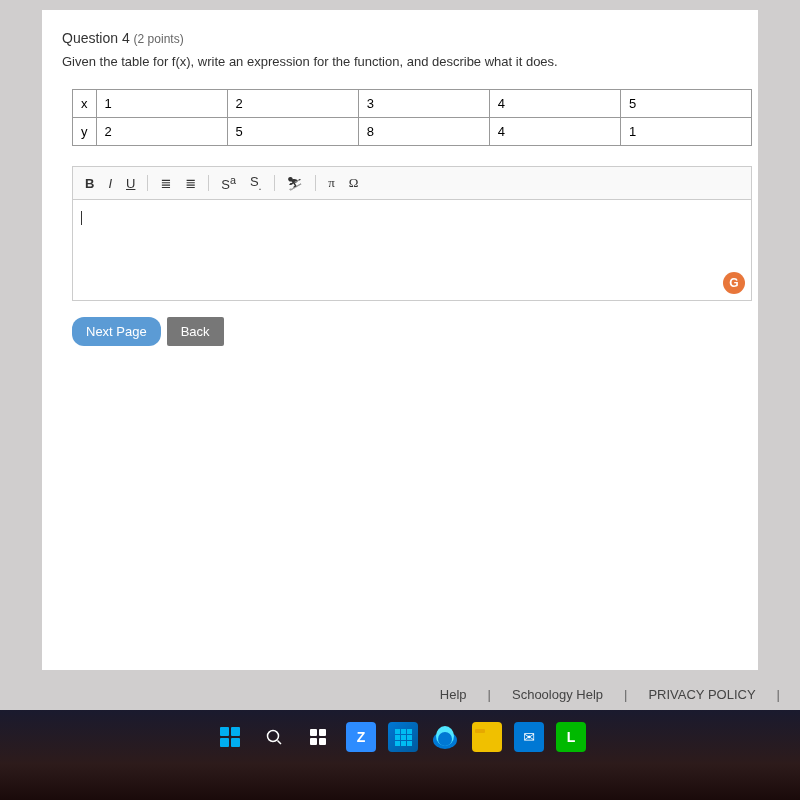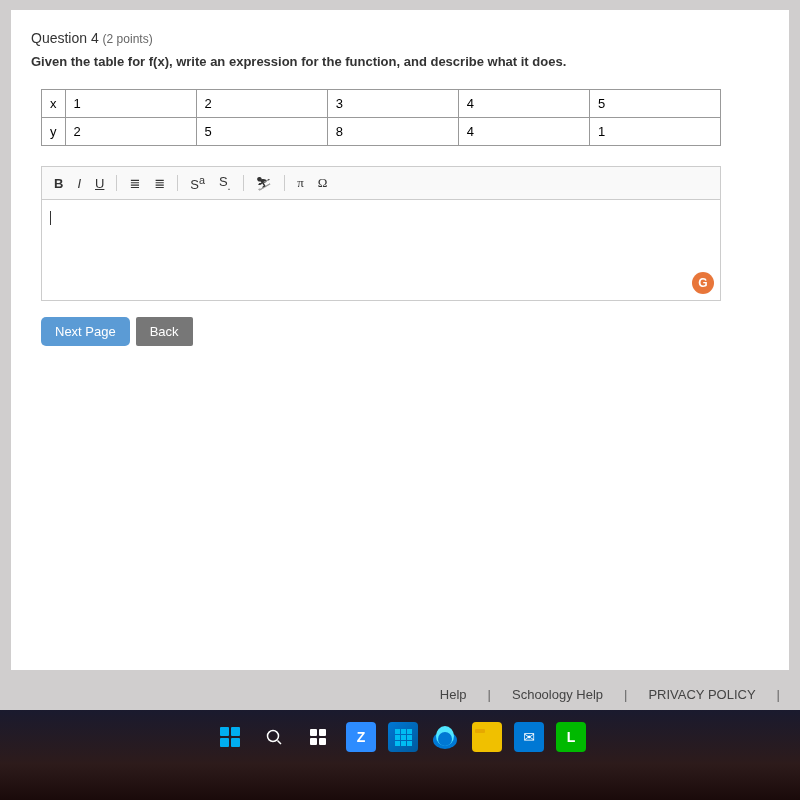--- a/index.html
+++ b/index.html
@@ -15,40 +15,39 @@
       height: 800px;
       overflow: hidden;
       position: relative;
     }
 
     .page-content {
       background-color: #ffffff;
       margin: 0 auto;
       padding: 20px 20px;
       min-height: 660px;
-      width: 778px;
+      width: 716px;
       margin-top: 10px;
     }
 
     .question-title {
       font-size: 14px;
       color: #333;
       margin-bottom: 8px;
     }
 
     .question-title .points {
       font-size: 12px;
       color: #666;
     }
 
     .question-prompt {
       font-size: 13px;
       color: #333;
       margin-bottom: 20px;
-      font-weight: bold;
     }
 
     .data-table {
       width: 680px;
       border-collapse: collapse;
       margin-bottom: 20px;
       margin-left: 10px;
     }
 
     .data-table td {
@@ -138,21 +137,21 @@
       margin-bottom: 20px;
     }
 
     .btn-next-page {
       background-color: #5b9bd5;
       color: white;
       border: none;
       padding: 7px 14px;
       font-size: 13px;
       cursor: pointer;
-      border-radius: 5px;
+      border-radius: 12px;
     }
 
     .btn-back {
       background-color: #777;
       color: white;
       border: none;
       padding: 3px 14px;
       font-size: 13px;
       cursor: pointer;
       border-radius: 2px;

